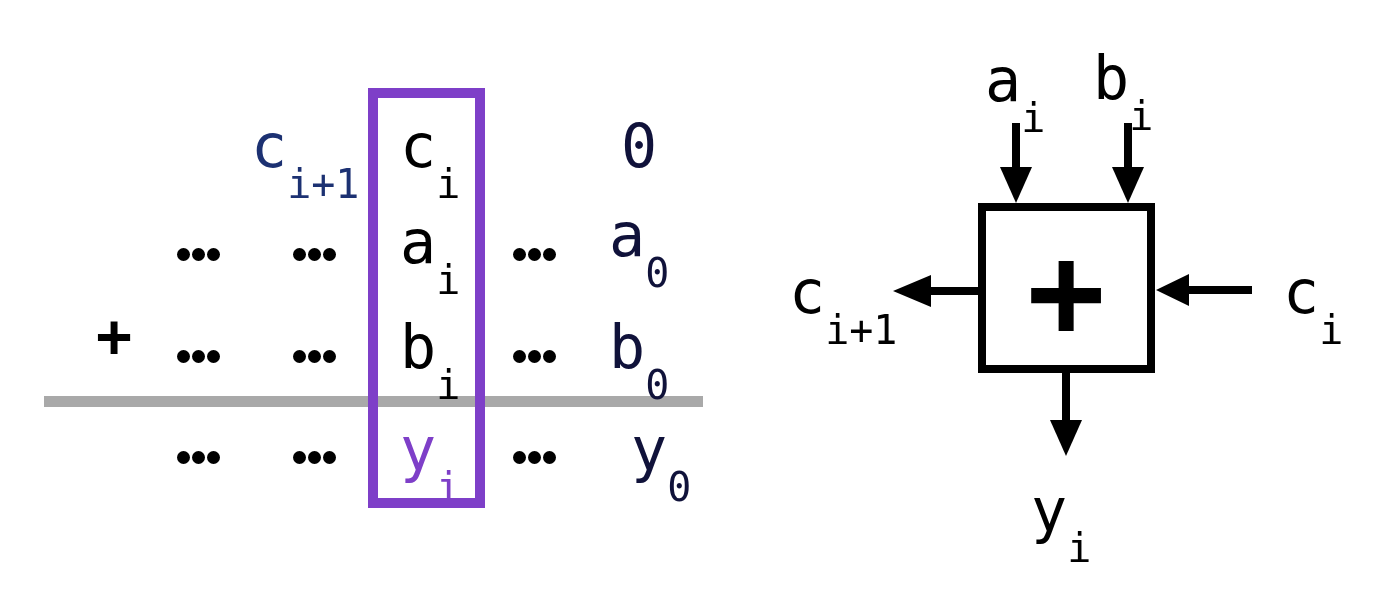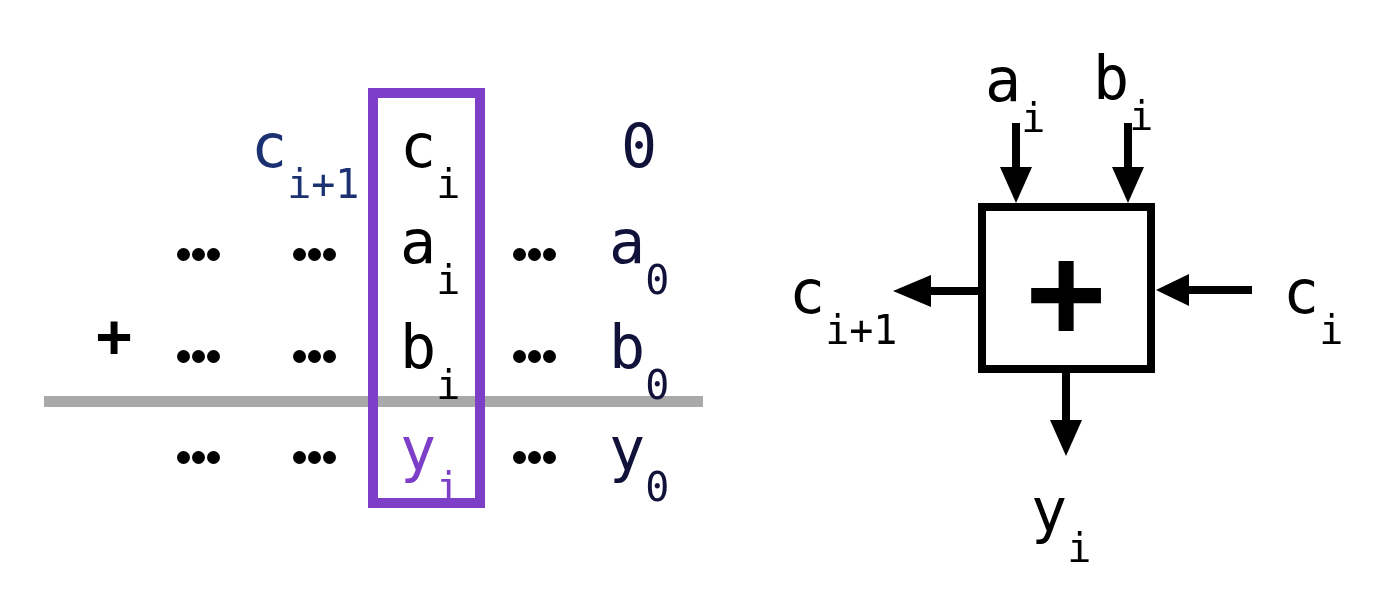--- a/index.html
+++ b/index.html
@@ -82,21 +82,21 @@
         <i></i>
         <i></i>
         <i></i>
       </div>
     <div class="sym" style="left:400px;top:212px"><span class="base">a</span><span class="sub">i</span></div>
     <div class="dots" style="left:513px;top:248px">
         <i></i>
         <i></i>
         <i></i>
       </div>
-    <div class="sym navy" style="left:609px;top:212px"><span class="base">a</span><span class="sub">0</span></div>
+    <div class="sym navy" style="left:609px;top:205px"><span class="base">a</span><span class="sub">0</span></div>
 
     <div class="plus-sym" style="left:96px;top:306px">+</div>
     <div class="dots" style="left:177px;top:350px">
         <i></i>
         <i></i>
         <i></i>
       </div>
     <div class="dots" style="left:293px;top:350px">
         <i></i>
         <i></i>
@@ -119,21 +119,21 @@
         <i></i>
         <i></i>
         <i></i>
       </div>
     <div class="sym purple" style="left:400px;top:419px"><span class="base">y</span><span class="sub">i</span></div>
     <div class="dots" style="left:513px;top:451px">
         <i></i>
         <i></i>
         <i></i>
       </div>
-    <div class="sym navy" style="left:609px;top:419px"><span class="base">y</span><span class="sub">0</span></div>
+    <div class="sym navy" style="left:631px;top:419px"><span class="base">y</span><span class="sub">0</span></div>
 
     <div class="hlbox"></div>
   </div>
 
   <div>
 
     <div class="sym" style="left:985px;top:50px"><span class="base">a</span><span class="sub">i</span></div>
     <div class="vline" style="left:1012px;top:123px;height:48px"></div>
     <div class="tri-down" style="left:1000px;top:167px"></div>
 

